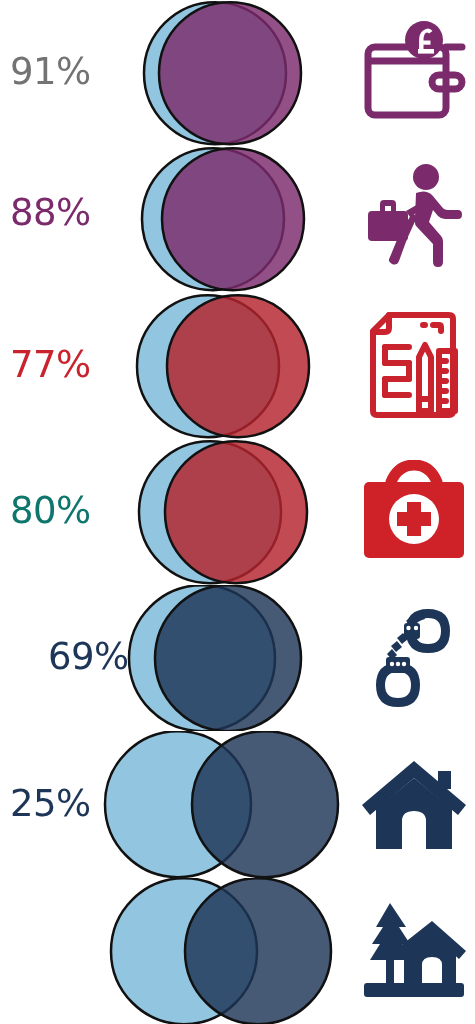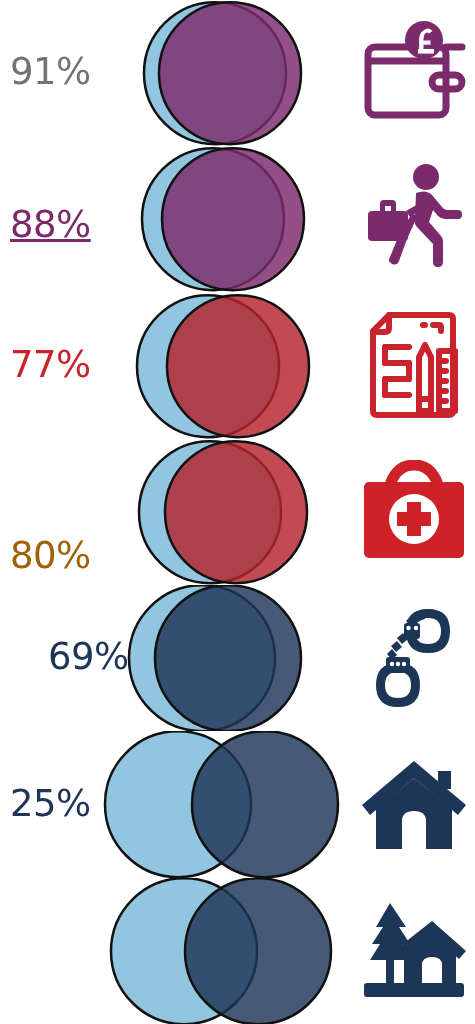--- a/index.html
+++ b/index.html
@@ -78,21 +78,21 @@
         </g>
         <g fill="#ffffff">
           <path d="M56 30 h16 v4.6 h-16z"></path>
           <path d="M58.5 21.5 h10 v4.2 h-10z"></path>
           <path d="M60.5 12 q6-5 10 0 l-3.4 2.6 q-2.4-2.6-4.4 0.4 q-1.2 2.4 -1.2 6 v9 h-4.4 v-9 q0-6 3.4-9z"></path>
         </g>
       </svg>
       </div>
     </div>
     <div class="row" style="height: 146.286px;">
-      <div class="pct" style="color: rgb(123, 42, 107); top: 60px; text-decoration: underline;">88%</div>
+      <div class="pct" style="color: rgb(123, 42, 107); top: 48px;">88%</div>
       <div class="venn" style="left: 0px; width: 352px;"><svg width="352" height="146.28571428571428" viewBox="0 0 352 146.28571428571428">
           <circle cx="213" cy="73.14285714285714" r="71" fill="#92C5DF" stroke="#111111" stroke-width="2.5"></circle>
           <circle cx="233" cy="73.14285714285714" r="71" fill="#7B2A6B" fill-opacity="0.82" stroke="#111111" stroke-width="2.5"></circle>
         </svg></div>
       <div class="icon-cell" style="height: 146.286px;">
         <svg width="100" height="112" viewBox="0 0 100 112">
         <g fill="#7B2A6B">
           <circle cx="62" cy="14" r="13"></circle>
           <path d="M52 30 q10-4 16 2 l10 12 q2 3 6 3 h10 q4 0 4 4.5 t-4 4.5 h-13 q-4 0-7-3 l-5-6 -4 12 12 14 q2 2 2 5 v21 q0 5-5 5 t-5-5 v-18 l-16-17 q-3-3 -2-8 z"></path>
           <path d="M47 52 q4-2 6 2 l-10 22 -8 22 q-2 5-7 3 t-2-7 l9-22 z"></path>
@@ -119,21 +119,21 @@
           <path d="M20 36 v16 M44 52 v16 M20 68 v16"></path>
           <path d="M54 46 l6-12 6 12 v54 h-12 z"></path>
           <path d="M54 88 h12"></path>
           <path d="M74 40 h16 v60 h-16 z"></path>
           <path d="M74 50 h7 M74 60 h7 M74 70 h7 M74 80 h7 M74 90 h7"></path>
         </g>
       </svg>
       </div>
     </div>
     <div class="row" style="height: 146.286px;">
-      <div class="pct" style="color: #a16207; top: 53.1429px; margin-top: 45px;">80%</div>
+      <div class="pct" style="color: #0f766e; top: 53.1429px;">80%</div>
       <div class="venn" style="left: 0px; width: 352px;"><svg width="352" height="146.28571428571428" viewBox="0 0 352 146.28571428571428">
           <circle cx="210" cy="73.14285714285714" r="71" fill="#92C5DF" stroke="#111111" stroke-width="2.5"></circle>
           <circle cx="236" cy="73.14285714285714" r="71" fill="#B5222C" fill-opacity="0.82" stroke="#111111" stroke-width="2.5"></circle>
         </svg></div>
       <div class="icon-cell" style="height: 146.286px;">
         <svg width="106" height="104" viewBox="0 0 106 104">
         <path d="M30 22 q7-17 23-17 t23 17" fill="none" stroke="#CE2128" stroke-width="11" stroke-linecap="round"></path>
         <rect x="3" y="22" width="100" height="76" rx="5" fill="#CE2128"></rect>
         <circle cx="53" cy="59" r="25" fill="#ffffff"></circle>
         <path d="M46 42 h14 v10 h10 v14 h-10 v10 h-14 v-10 h-10 v-14 h10 z" fill="#CE2128"></path>

